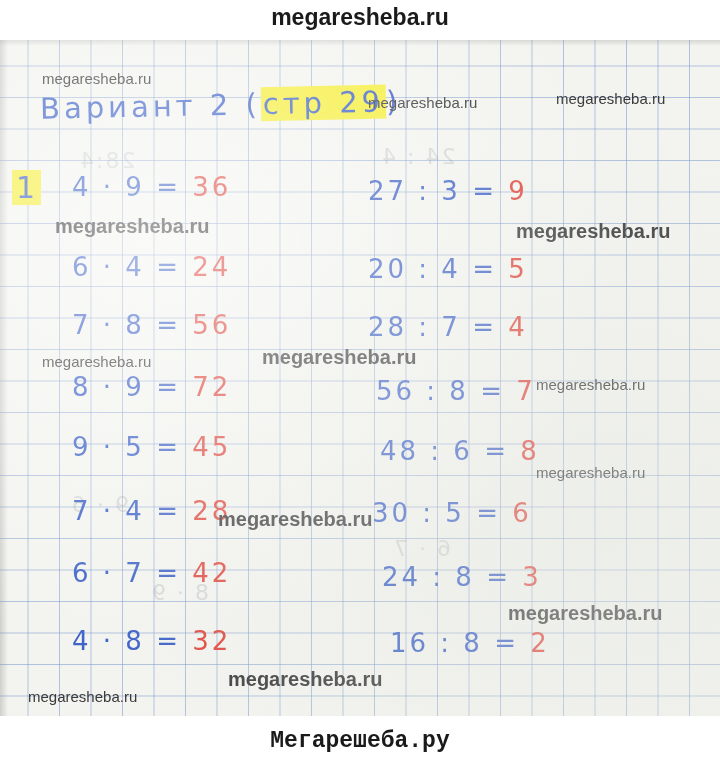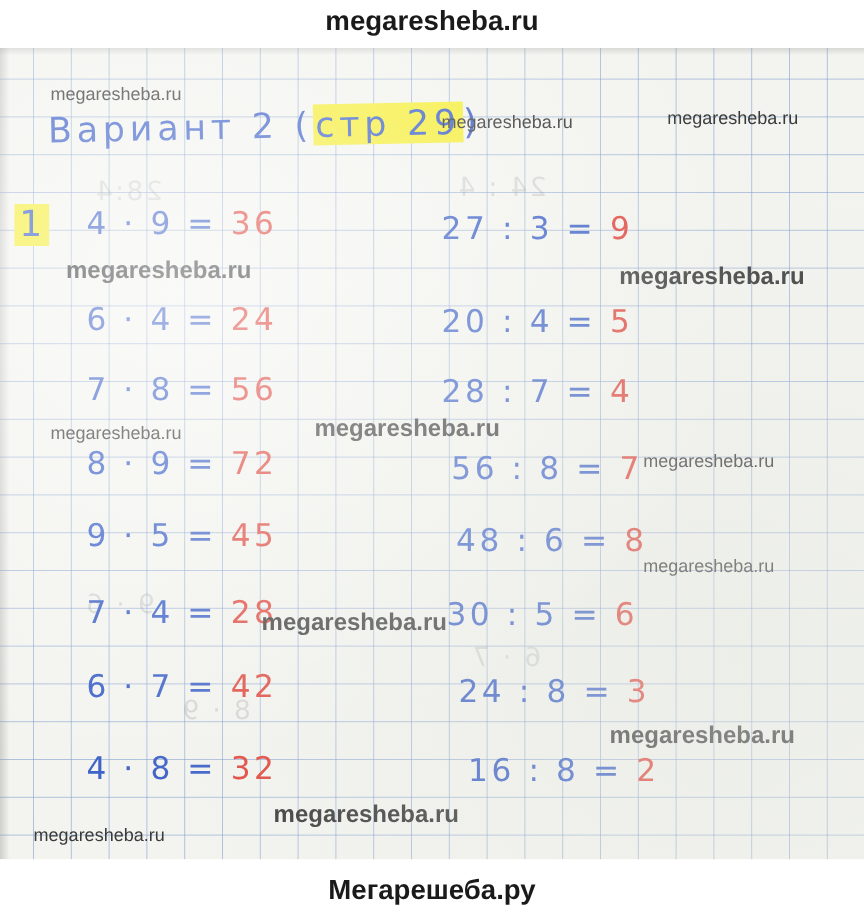--- a/index.html
+++ b/index.html
@@ -22,21 +22,21 @@
     position: absolute;
     left: 0;
     width: 720px;
     text-align: center;
     font-weight: bold;
     font-size: 23px;
     color: #1a1a1a;
     font-family: "Liberation Sans", sans-serif;
   }
   .site-header { top: 4px; }
-  .site-footer { top: 728px; }
+  .site-footer { top: 728px; font-family: Liberation Mono, monospace; }
 
   
   .sheet {
     position: absolute;
     left: 0;
     top: 40px;
     width: 720px;
     height: 676px;
     background: #f3f4ef;
     background-image:

